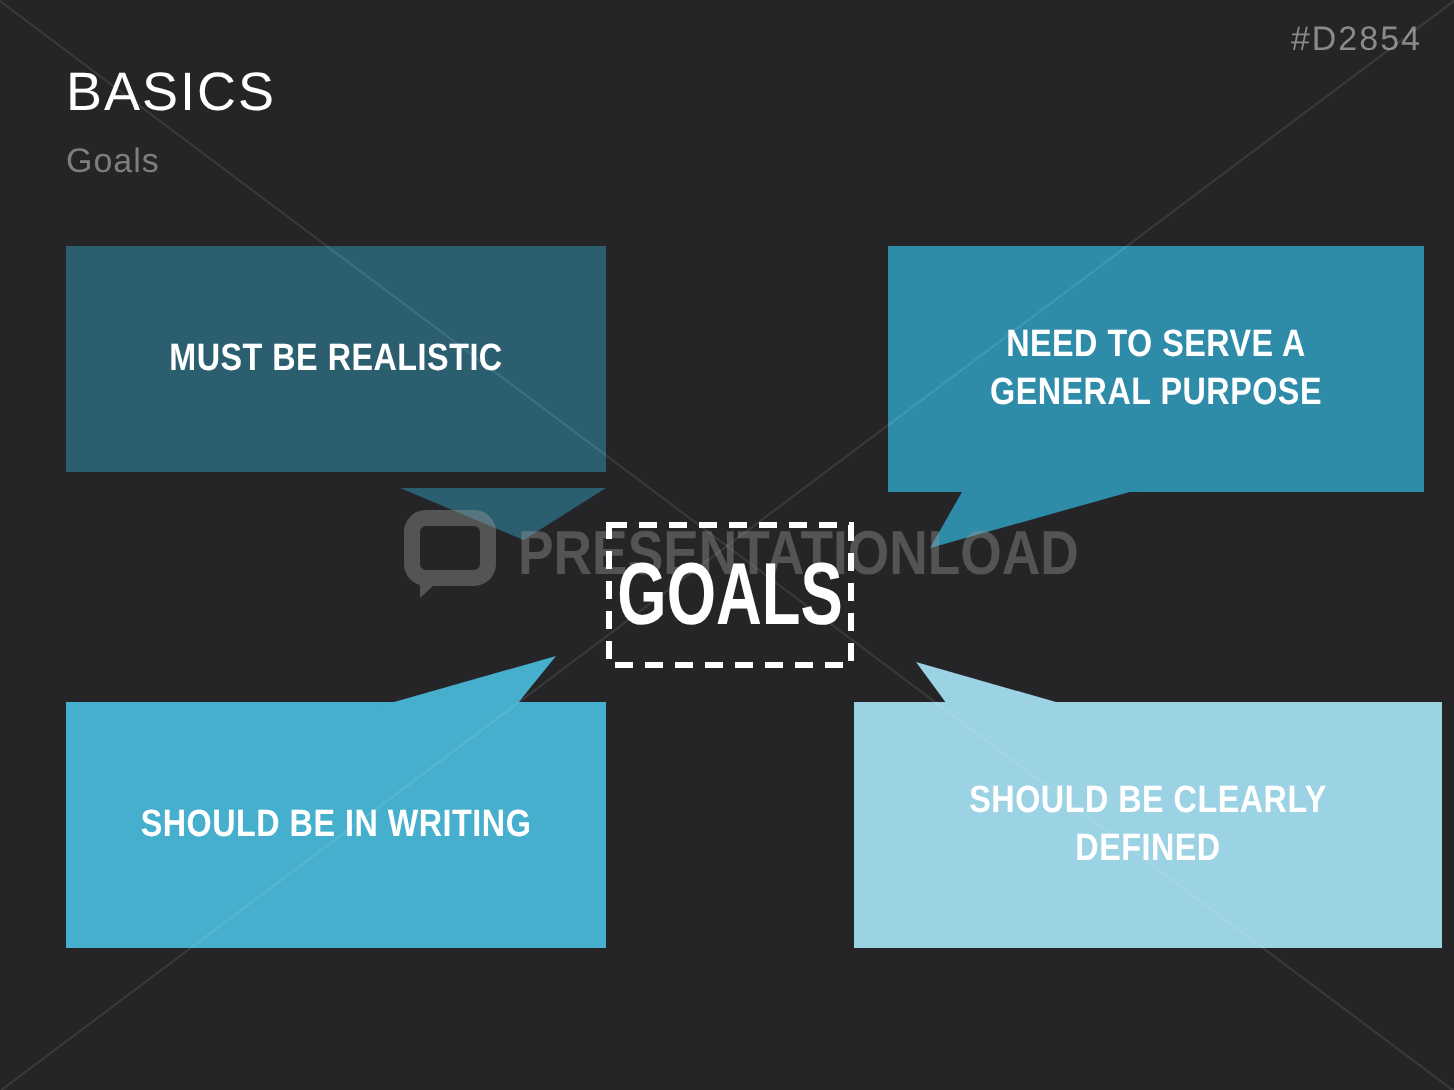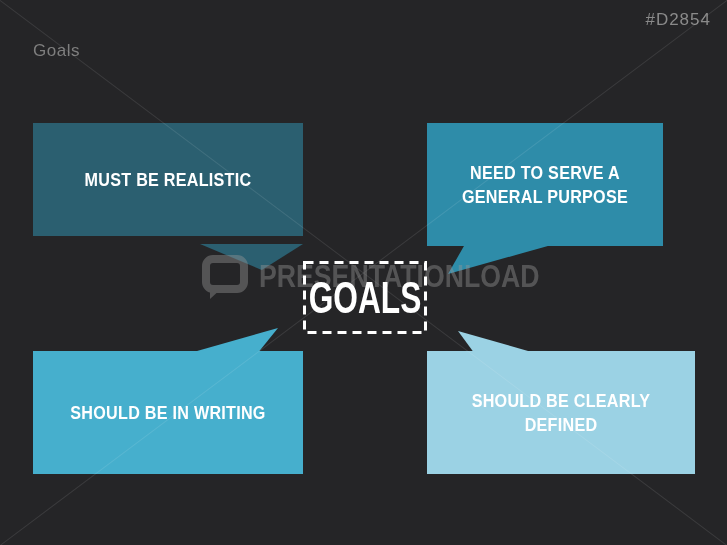--- a/index.html
+++ b/index.html
@@ -40,27 +40,27 @@
   .bubble .label{
     position:absolute;inset:0;display:flex;align-items:center;justify-content:center;
     color:#ffffff;font-weight:700;font-size:19px;line-height:1.25;
     letter-spacing:0.3px;text-align:center;white-space:pre-line;
     transform:scaleX(0.85);
   }
   .tail{position:absolute;background:inherit;}
   .bubble-tl{left:33px;top:123px;width:270px;height:113px;}
   .bubble-tl .tail{left:167px;top:121px;width:103px;height:26px;
     clip-path:polygon(0% 0%, 60% 100%, 100% 0%);}
-  .bubble-tr{left:427px;top:123px;width:236px;height:123px;}
+  .bubble-tr{left:444px;top:123px;width:268px;height:123px;}
   .bubble-tr .tail{left:21px;top:121px;width:107px;height:30px;
     clip-path:polygon(16% 0%, 0% 100%, 100% 0%);}
   .bubble-bl{left:33px;top:351px;width:270px;height:123px;text-decoration:underline;}
   .bubble-bl .tail{left:157px;top:-23px;width:88px;height:25px;
     clip-path:polygon(0% 100%, 77% 100%, 100% 0%);}
-  .bubble-br{left:427px;top:351px;width:268px;height:123px;}
+  .bubble-br{left:427px;top:351px;width:294px;height:123px;}
   .bubble-br .tail{left:31px;top:-20px;width:77px;height:22px;
     clip-path:polygon(0% 0%, 21% 100%, 100% 100%);}
 
   
   .watermark{
     position:absolute;left:201px;top:255px;z-index:5;
     display:flex;align-items:center;gap:10px;
     pointer-events:none;
   }
   .watermark-logo{flex:0 0 auto;opacity:0.42;}
@@ -87,20 +87,21 @@
 <body>
 
 <div class="slide" style="background: rgb(37, 37, 39);">
 
   <div class="diag diag-1"></div>
   <div class="diag diag-2"></div>
 
   <div class="slide-code">#D2854</div>
 
   <div class="header">
+    <div class="title">BASICS</div>
     <div class="subtitle">Goals</div>
   </div>
 
   <div class="bubble bubble-tl" style="background: rgb(43, 95, 112);">
     <div class="tail"></div>
     <div class="label">MUST BE REALISTIC</div>
   </div>
 
   <div class="bubble bubble-tr" style="background: rgb(46, 140, 169);">
     <div class="tail"></div>

